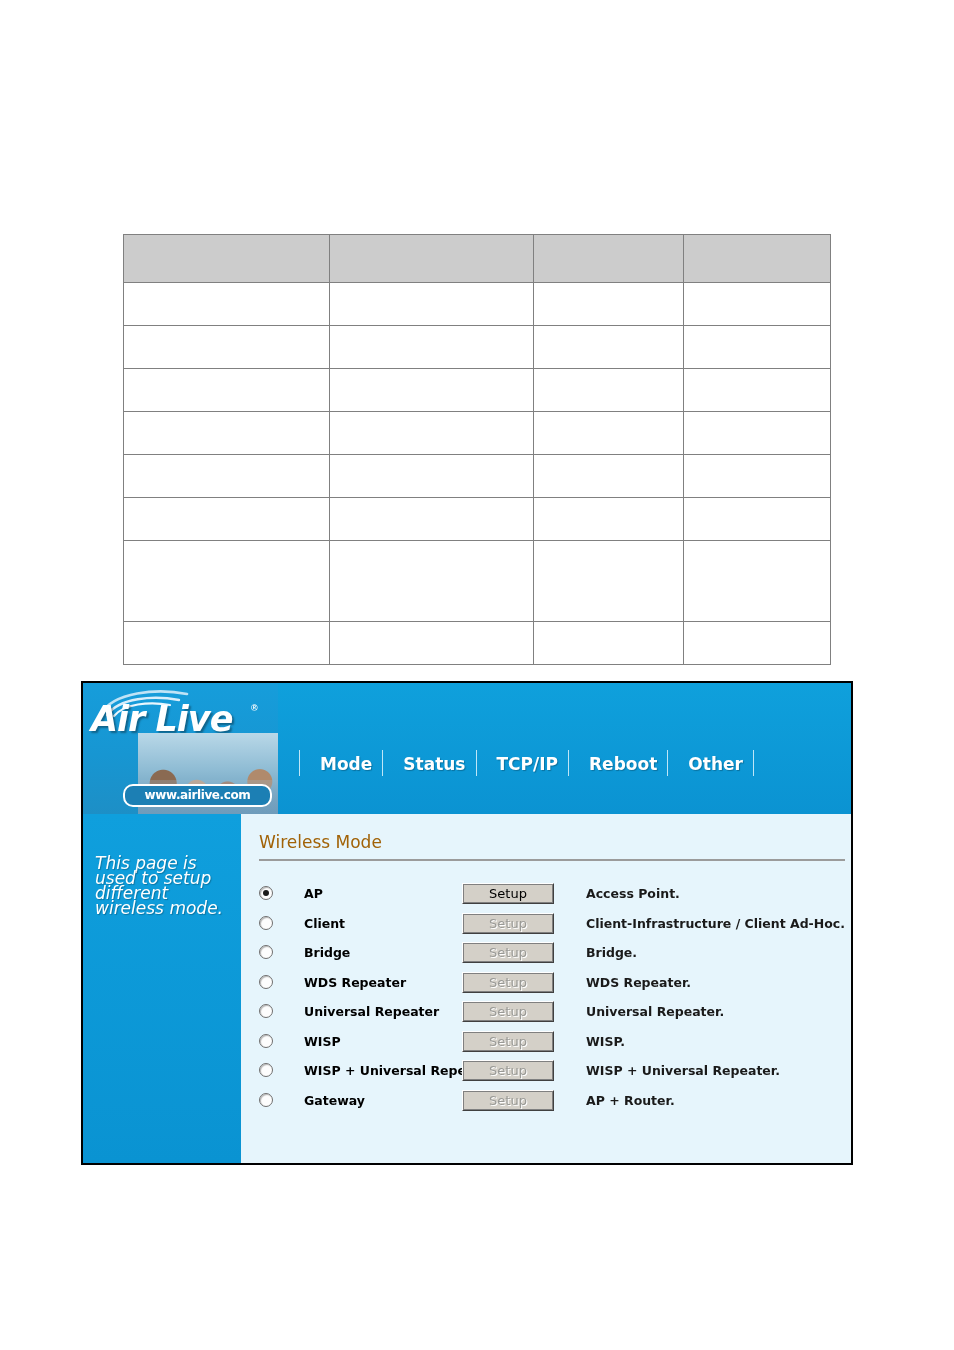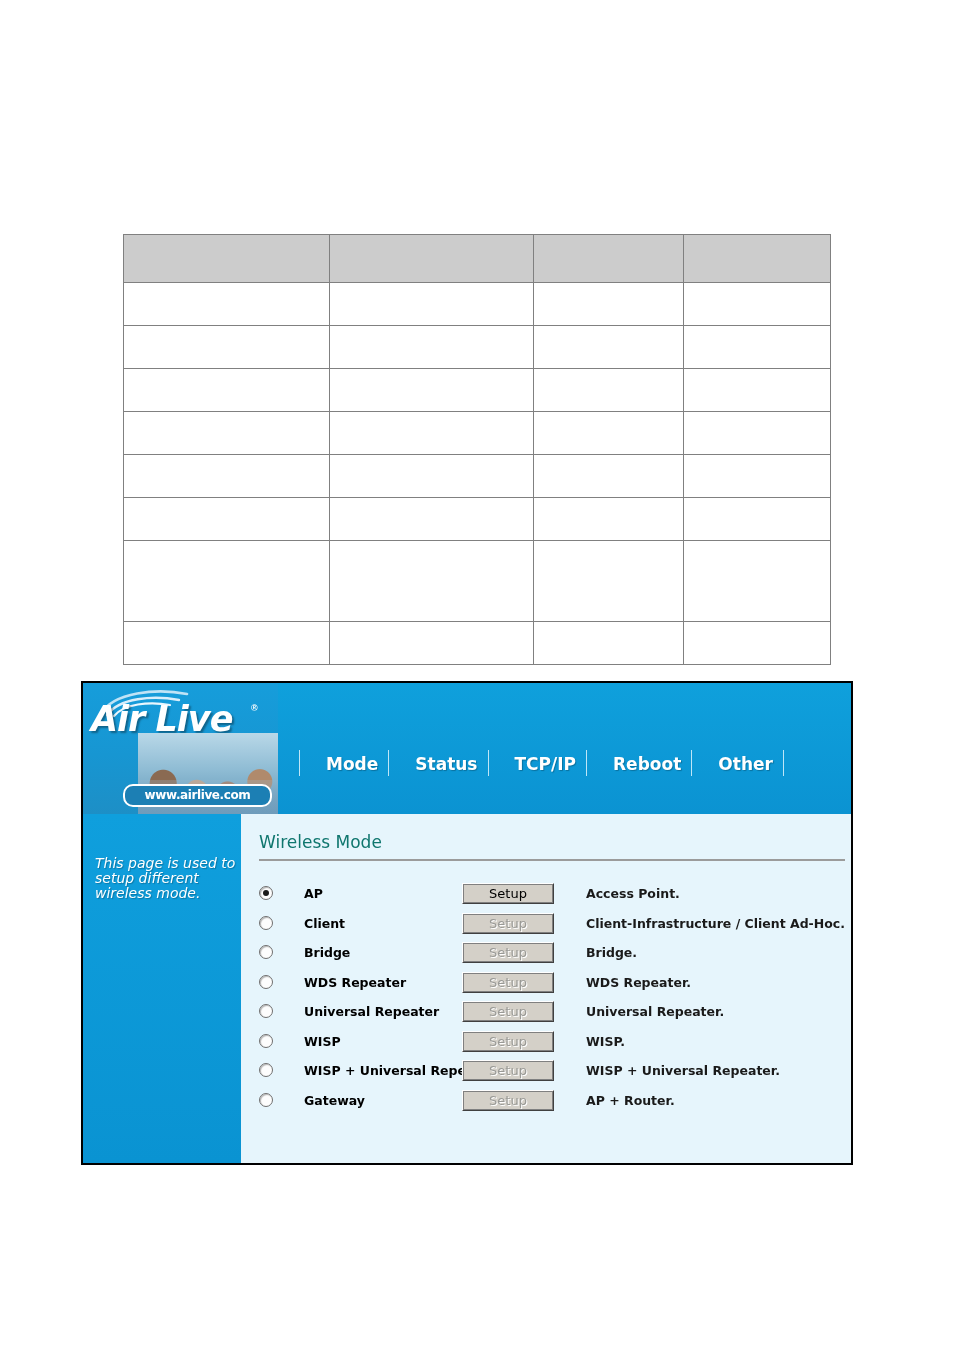--- a/index.html
+++ b/index.html
@@ -161,21 +161,21 @@
     top: 67px;
     display: flex;
     align-items: flex-start;
   }
   .ui-nav .nav-item {
     position: relative;
     font-family: "DejaVu Sans", sans-serif;
     font-weight: bold;
     font-size: 17px;
     color: #ffffff;
-    padding: 4px 10px 2px 26px;
+    padding: 4px 10px 2px 20px;
     border-left: 1px solid #bfe6f7;
     text-shadow: 1px 1px 1px rgba(0,0,0,0.25);
     white-space: nowrap;
     cursor: pointer;
   }
   .ui-nav .nav-item:last-child {
     border-right: 1px solid #bfe6f7;
   }
 
   
@@ -190,36 +190,36 @@
   .ui-side {
     width: 158px;
     background: #0b9ad8;
     background-image: linear-gradient(180deg, #0f9fdd 0%, #0a93d2 100%);
     flex: 0 0 158px;
   }
   .side-help {
     padding: 42px 4px 0 12px;
     font-family: "DejaVu Sans", sans-serif;
     font-style: italic;
-    font-size: 14px;
+    font-size: 17px;
     line-height: 15px;
     color: #ffffff;
     text-shadow: 1px 1px 1px rgba(0,0,0,0.25);
   }
   .ui-content {
     flex: 1 1 auto;
     background: #e6f5fc;
     position: relative;
     padding: 0 14px 0 18px;
   }
   .content-title {
     margin-top: 18px;
     font-family: "DejaVu Sans", sans-serif;
     font-size: 17px;
-    color: #0f766e;
+    color: #a16207;
     padding-bottom: 7px;
     border-bottom: 2px solid #9b9b9b;
   }
 
   .mode-list {
     margin-top: 18px;
   }
   .mode-row {
     display: flex;
     align-items: center;

